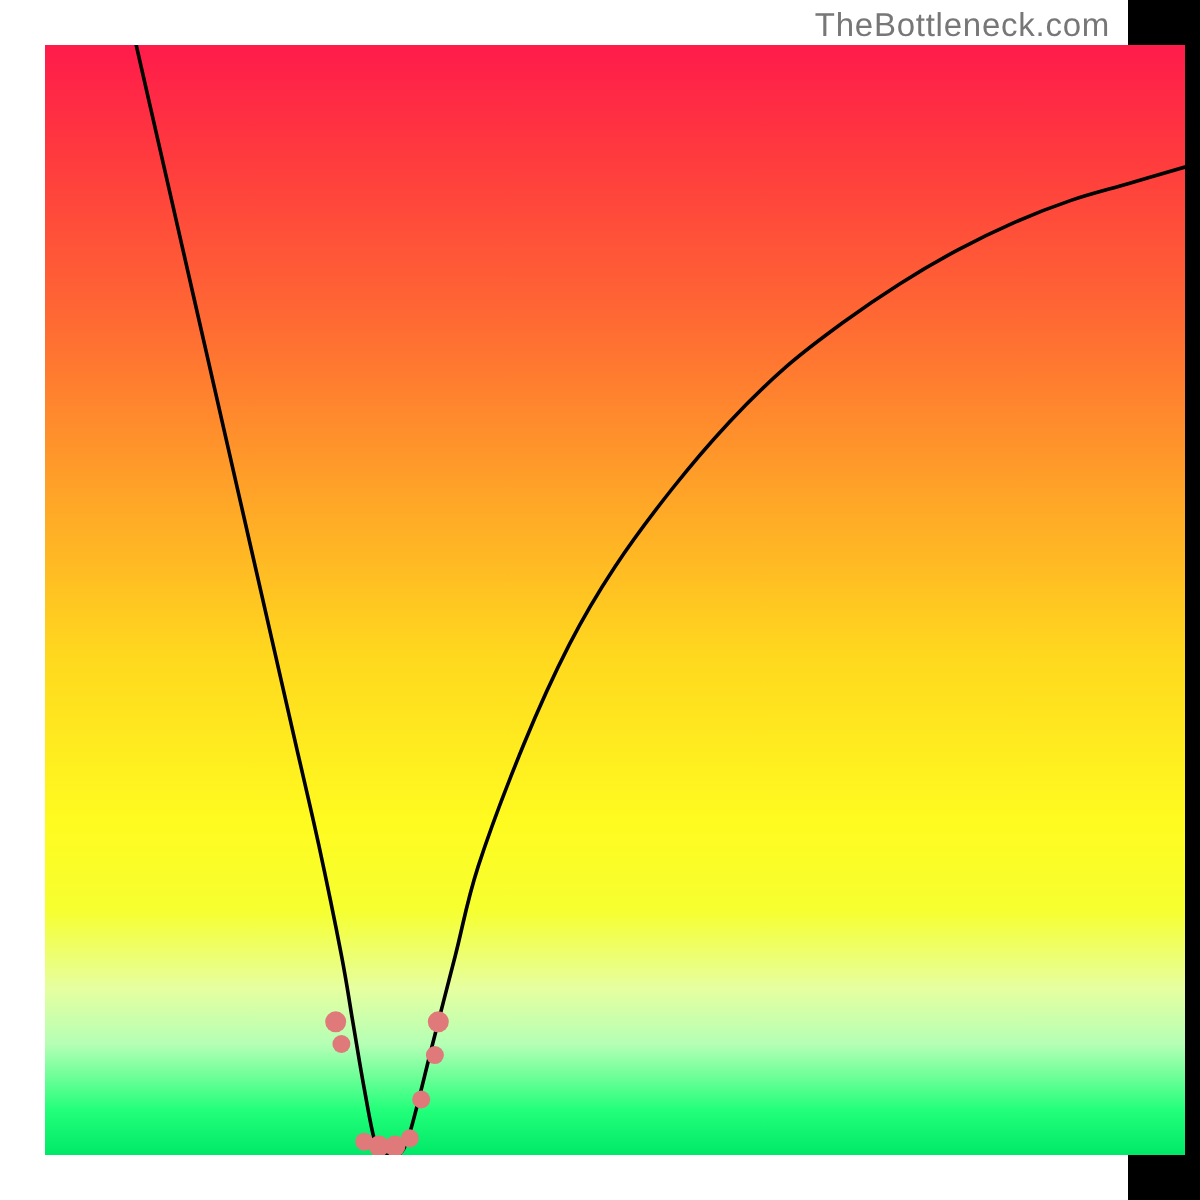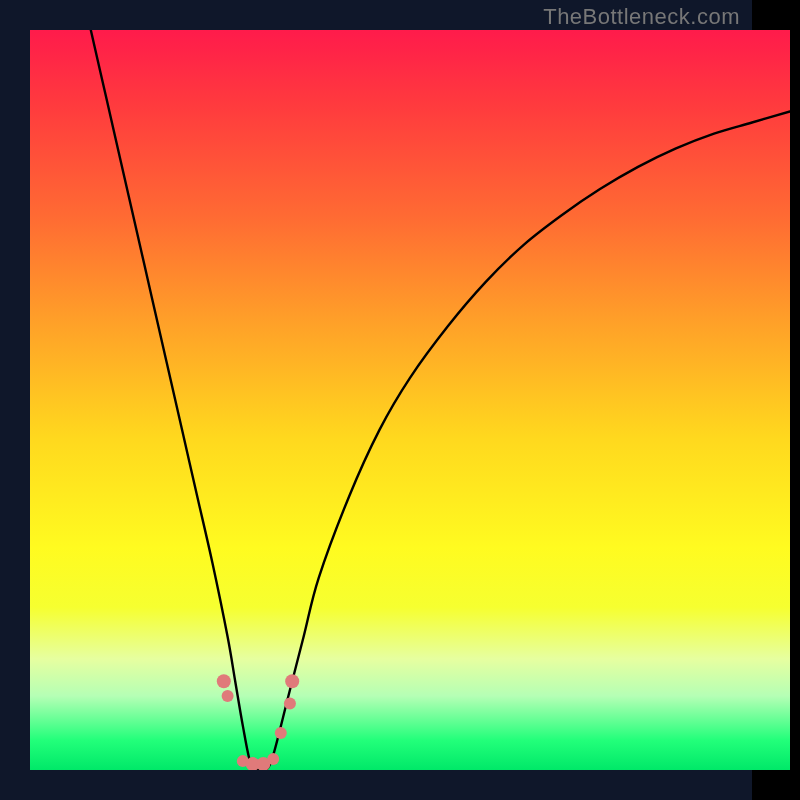--- a/index.html
+++ b/index.html
@@ -8,21 +8,21 @@
     width: 800px;
     height: 800px;
     overflow: hidden;
     background: #000;
     font-family: Arial, Helvetica, sans-serif;
   }
   .frame {
     position: relative;
     width: 752px;
     height: 800px;
-    background: #0f172a;
+    background: #ffffff;
     text-decoration: underline;
   }
   .plot-area {
     position: absolute;
     left: 30px;
     top: 30px;
     width: 760px;
     height: 740px;
     background: linear-gradient(
       to bottom,

